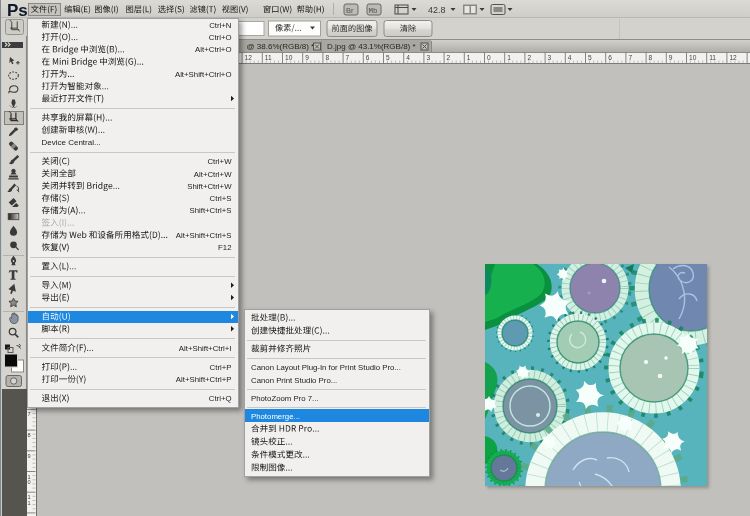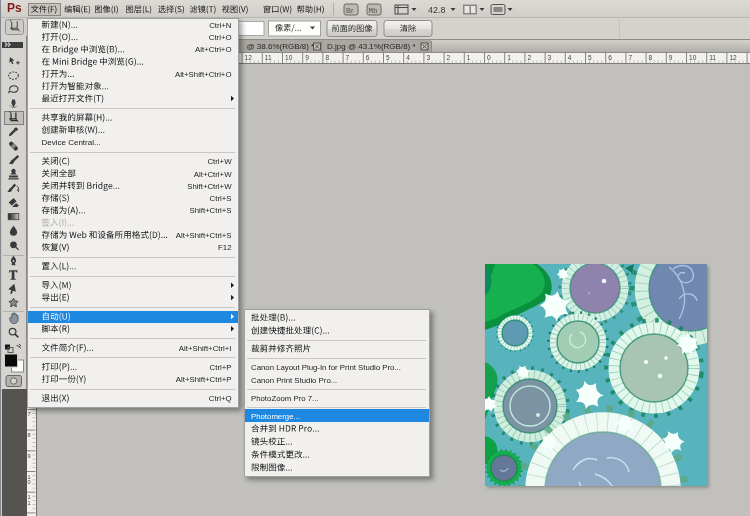--- a/index.html
+++ b/index.html
@@ -13,21 +13,21 @@
 <div class="abs" style="left:0px;top:17px;width:750px;height:1px;background:#bab8b2"></div>
 <div class="abs" style="left:0px;top:36px;width:27px;height:480px;background:#55544e"></div>
 <div class="abs" style="left:2px;top:36px;width:23.5px;height:353px;background:#d6d4ce"></div>
 <div class="abs" style="left:25.5px;top:36px;width:1px;height:353px;background:#8e8c88"></div>
 <div class="abs" style="left:2px;top:41.5px;width:20.5px;height:6px;background:#3d3d3d"></div>
 <div class="abs" style="left:26.5px;top:52px;width:9px;height:464px;background:#f2f1ef"></div>
 <div class="abs" style="left:35.5px;top:52px;width:1px;height:464px;background:#6e6c68"></div>
 <div class="abs" style="left:26.5px;top:63px;width:9px;height:1px;background:#b0afab"></div>
 <div class="abs" style="left:0px;top:0px;width:1px;height:516px;background:#83898c"></div>
 <div class="abs" style="left:1px;top:36px;width:1px;height:480px;background:#c7ccce"></div>
-<div class="abs" style="left:7px;top:1px;width:30px;height:16px;color:#7f1d1d;font-size:12px;font-weight:bold;letter-spacing:0px">Ps</div>
+<div class="abs" style="left:7px;top:1px;width:30px;height:16px;color:#0f172a;font-size:17px;font-weight:bold;letter-spacing:0px">Ps</div>
 <div class="abs" style="left:27.5px;top:3px;width:33px;height:12.5px;background:#c6c4be;border:1px solid #8a8880;box-sizing:border-box"></div>
 <div class="abs" style="left:333px;top:3px;width:1px;height:12px;background:#b0aea8"></div>
 <div class="abs" style="left:619px;top:19px;width:1px;height:20px;background:#c4c2bc"></div>
 <div class="abs" style="left:140px;top:40px;width:291px;height:12px;background:#a9a7a1"></div>
 <div class="abs" style="left:320.5px;top:40.5px;width:1px;height:11.5px;background:#8b8985"></div>
 <div class="abs" style="left:430.5px;top:40.5px;width:1px;height:11.5px;background:#8b8985"></div>
 <div class="abs" style="left:140px;top:51.5px;width:610px;height:1px;background:#8e8c88"></div>
 <div class="abs" style="left:3.5px;top:111px;width:20px;height:14px;background:#c2c0ba;border:1px solid #807e78;box-sizing:border-box"></div>
 <div class="abs" style="left:3px;top:254.5px;width:21px;height:1px;background:#b4b2ac"></div>
 <div class="abs" style="left:3px;top:310.5px;width:21px;height:1px;background:#b4b2ac"></div>

